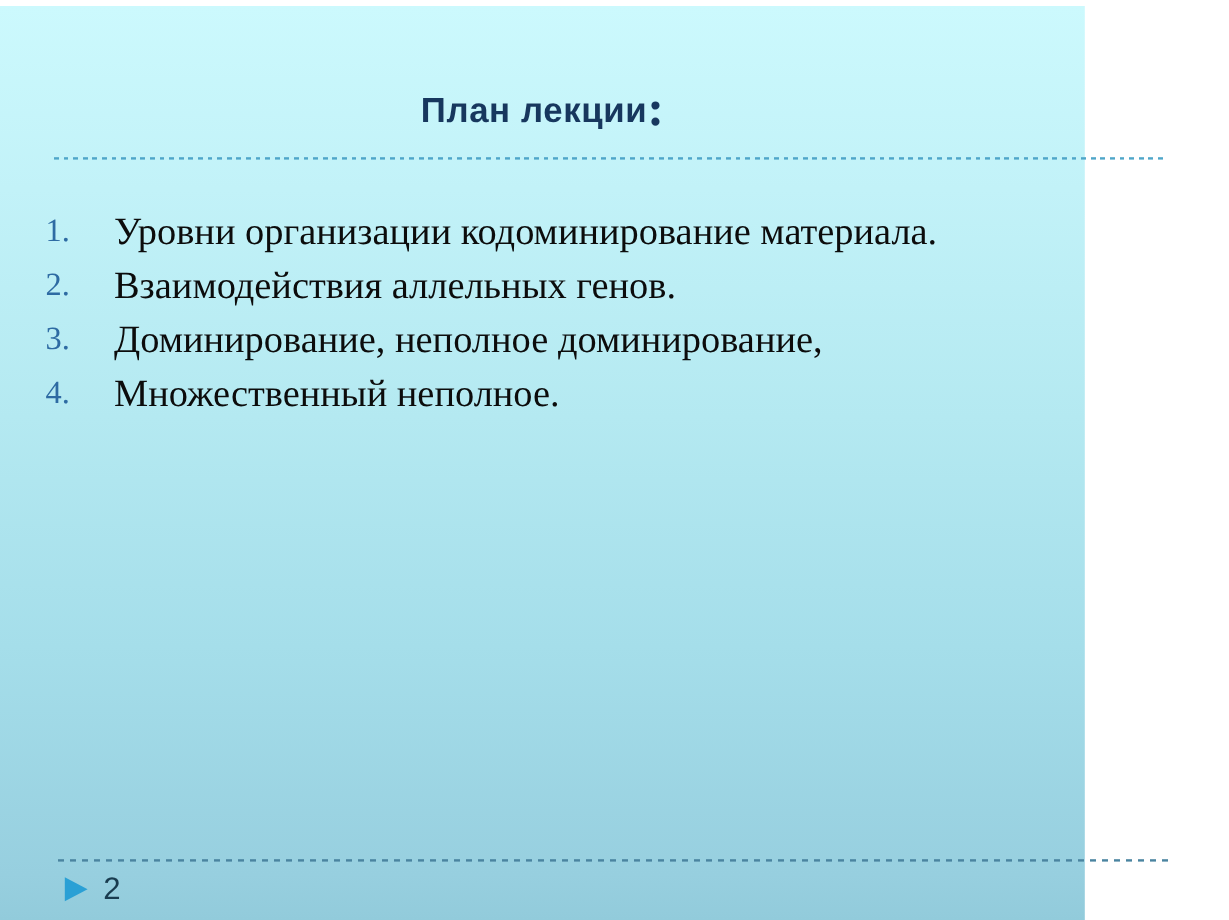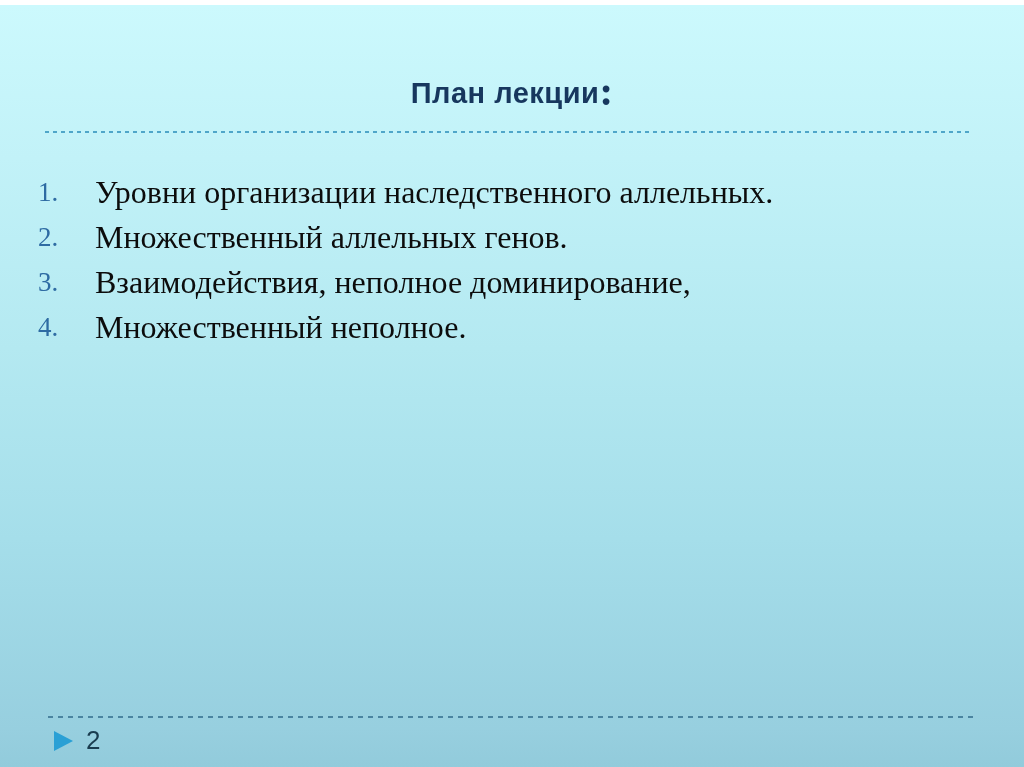--- a/index.html
+++ b/index.html
@@ -8,21 +8,21 @@
     width: 1024px;
     height: 767px;
     background: #ffffff;
     overflow: hidden;
     font-family: "Liberation Sans", sans-serif;
   }
   .slide {
     position: absolute;
     left: 0;
     top: 5px;
-    width: 1024px;
+    width: 904px;
     height: 762px;
     background: linear-gradient(180deg, #ccf9fd 0%, #c2f2f8 20%, #b4e9f1 45%, #a5deea 70%, #97cfdf 95%, #92cbdb 100%);
   }
   .title {
     position: absolute;
     left: 0;
     top: 72px;
     width: 100%;
     text-align: center;
     color: #17375e;
@@ -112,35 +112,35 @@
 
   <div class="title"><span class="title-text">План лекции</span><span class="title-colon">:</span></div>
 
   <div class="divider divider-top"></div>
 
   <div class="list">
 
     <div class="list-item">
       <span class="item-number">1.</span>
       <span class="item-text">
-        <div class="item-line">Уровни организации наследственного аллельных.</div>
+        <div class="item-line">Уровни организации кодоминирование материала.</div>
       </span>
     </div>
 
     <div class="list-item">
       <span class="item-number">2.</span>
       <span class="item-text">
-        <div class="item-line">Множественный аллельных генов.</div>
+        <div class="item-line">Взаимодействия аллельных генов.</div>
       </span>
     </div>
 
     <div class="list-item">
       <span class="item-number">3.</span>
       <span class="item-text">
-        <div class="item-line">Взаимодействия, неполное доминирование,</div>
+        <div class="item-line">Доминирование, неполное доминирование,</div>
       </span>
     </div>
 
     <div class="list-item">
       <span class="item-number">4.</span>
       <span class="item-text">
         <div class="item-line">Множественный неполное.</div>
       </span>
     </div>
 

